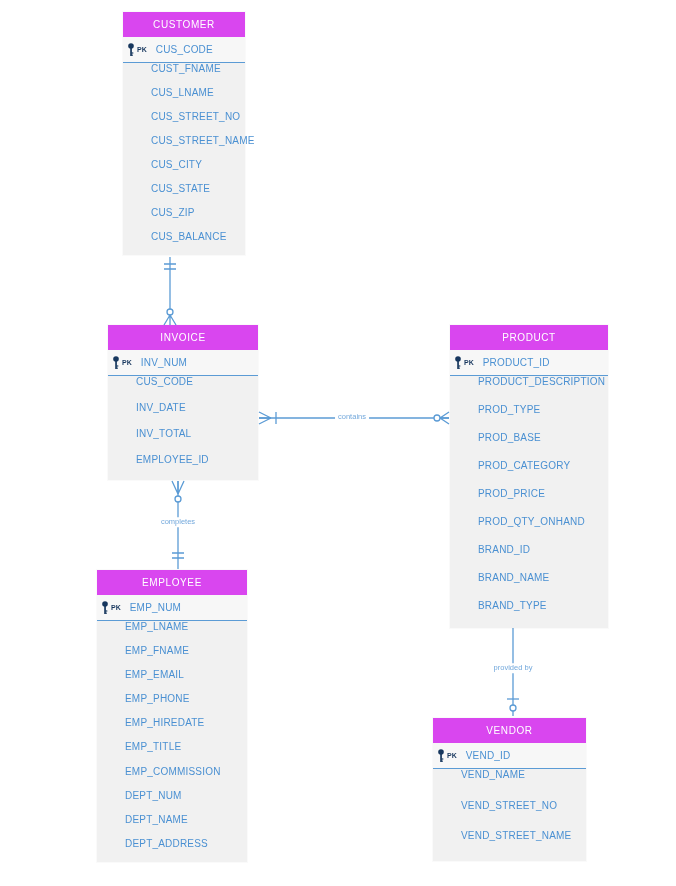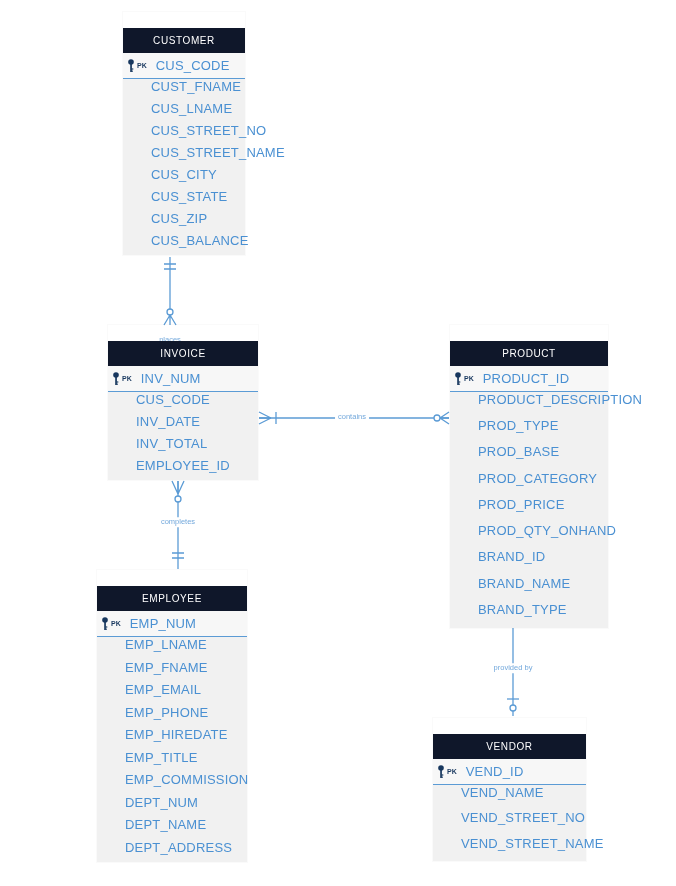--- a/index.html
+++ b/index.html
@@ -2,33 +2,33 @@
 <html><head>
 <meta charset="utf-8">
 <style>
   html,body{margin:0;padding:0;background:#ffffff;}
   #canvas{
     position:relative;width:676px;height:886px;background:#ffffff;overflow:hidden;
     font-family:"Liberation Sans",sans-serif;
   }
   .entity{position:absolute;display:flex;flex-direction:column;box-shadow:0 0 0 1px rgba(0,0,0,0.02);}
   .entity-header{
-    height:25px;flex:0 0 25px;background:#0f172a;color:#ffffff;
+    height:25px;flex:0 0 25px;background:#d946ef;color:#ffffff;
     display:flex;align-items:center;justify-content:center;
-    font-size:10px;letter-spacing:0.6px;font-weight:500;margin-top:16px;
+    font-size:10px;letter-spacing:0.6px;font-weight:500;
   }
   .pk-row{
     height:26px;flex:0 0 26px;background:#F7F7F7;
     display:flex;align-items:center;
     border-bottom:1.5px solid #5B9BD5;
     padding-left:4px;box-sizing:border-box;
   }
   .key-icon{display:flex;align-items:center;margin-right:2px;}
   .pk-label{font-size:7px;font-weight:bold;color:#17375E;margin-right:9px;}
-  .field-text{font-size:13px;color:#4A90D2;letter-spacing:0.2px;white-space:nowrap;}
+  .field-text{font-size:10px;color:#4A90D2;letter-spacing:0.2px;white-space:nowrap;}
   .rows{flex:1 1 auto;display:flex;flex-direction:column;background:#F1F1F1;}
   .field-row{flex:1 1 0;display:flex;align-items:flex-start;padding-left:28px;box-sizing:border-box;}
   .connector-layer{position:absolute;left:0;top:0;pointer-events:none;}
   .connector-layer *{pointer-events:auto;}
   .rel-label{
     position:absolute;transform:translate(-50%,-50%);
     background:#ffffff;color:#74A9DC;font-size:7.5px;
     padding:1px 3px;white-space:nowrap;line-height:1;
   }
 </style>

